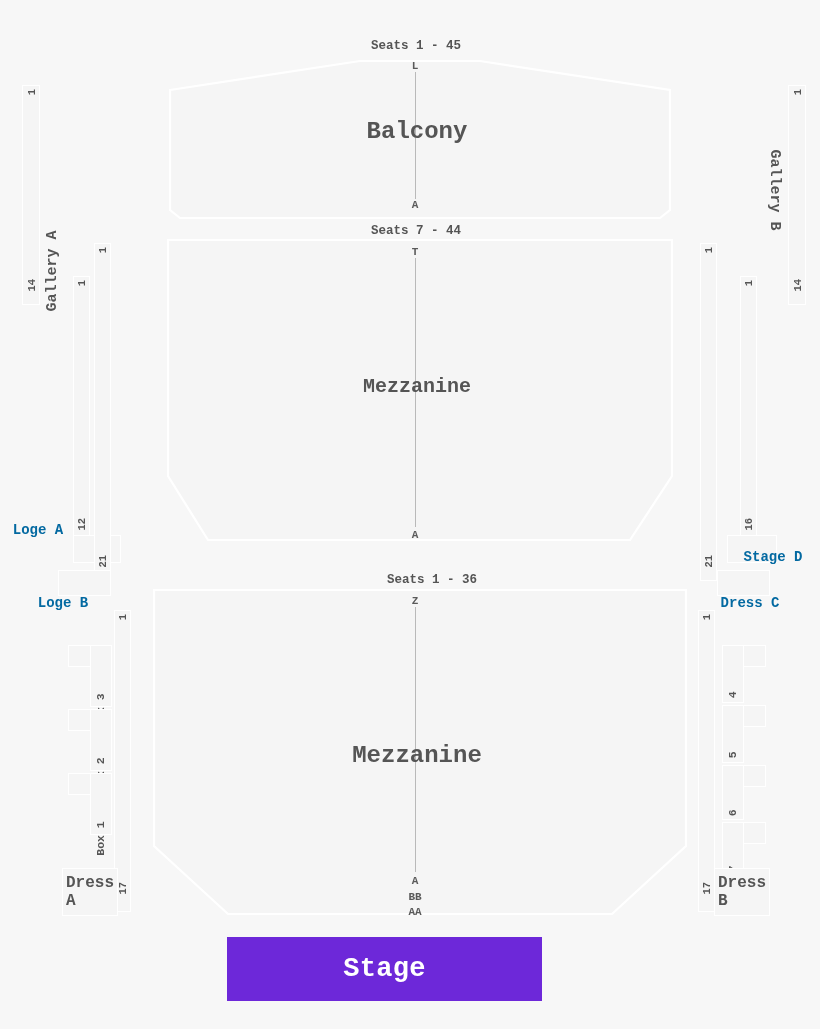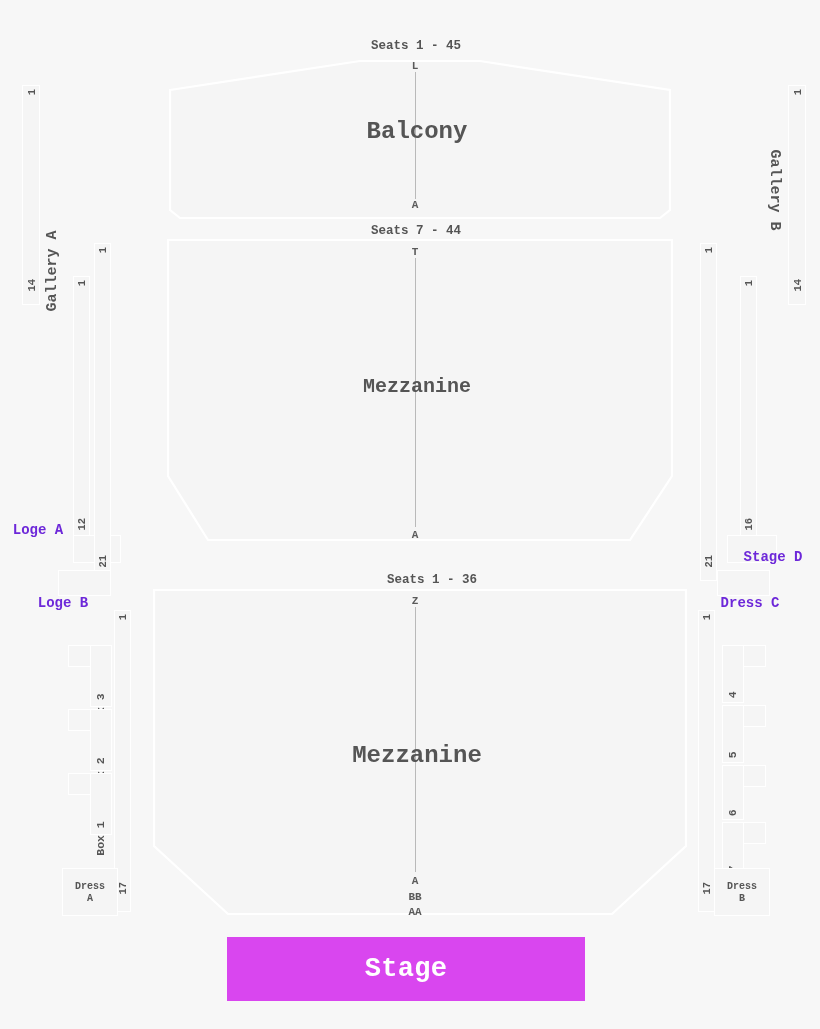--- a/index.html
+++ b/index.html
@@ -78,29 +78,28 @@
     font-weight:bold;
     white-space:nowrap;
     writing-mode:vertical-rl;
     transform:rotate(180deg) translate(50%,-50%);
     transform-origin:center;
     line-height:1;
   }
   .boxlab-h{
     position:absolute;
     color:#555555;
-    font-size:10px;
-    font-weight:bold;
-    text-align:center;
+    font-size:16px;
+    font-weight:bold;
     line-height:1.15;
     transform:translate(-50%,-50%);
   }
   .logelab{
     position:absolute;
-    color:#6d28d9;
+    color:#0369a1;
     font-size:14px;
     font-weight:bold;
     white-space:nowrap;
     transform:translate(-50%,-50%);
   }
   .gallerylab{
     position:absolute;
     color:#555555;
     font-size:15px;
     font-weight:bold;
@@ -240,17 +239,17 @@
   <div class="boxcell" style="left:722px;top:822px;width:44px;height:22px;"></div>
   <div class="boxcell" style="left:722px;top:822px;width:22px;height:52px;"></div>
   <div class="boxlab" style="left:733px;top:848px;">Box 7</div>
 
   <div class="boxcell" style="left:714px;top:868px;width:56px;height:48px;"></div>
   <div class="boxlab-h" style="left:742px;top:892px;">
     <span>Dress</span><br>
     <span>B</span>
   </div>
 
-  <div id="stage" style="left:227px;top:937px;width:358px;height:64px;background:#d946ef;">
+  <div id="stage" style="left:227px;top:937px;width:315px;height:64px;background:#6d28d9;">
     <span>Stage</span>
   </div>
 
 </div>
 
 </body></html>

